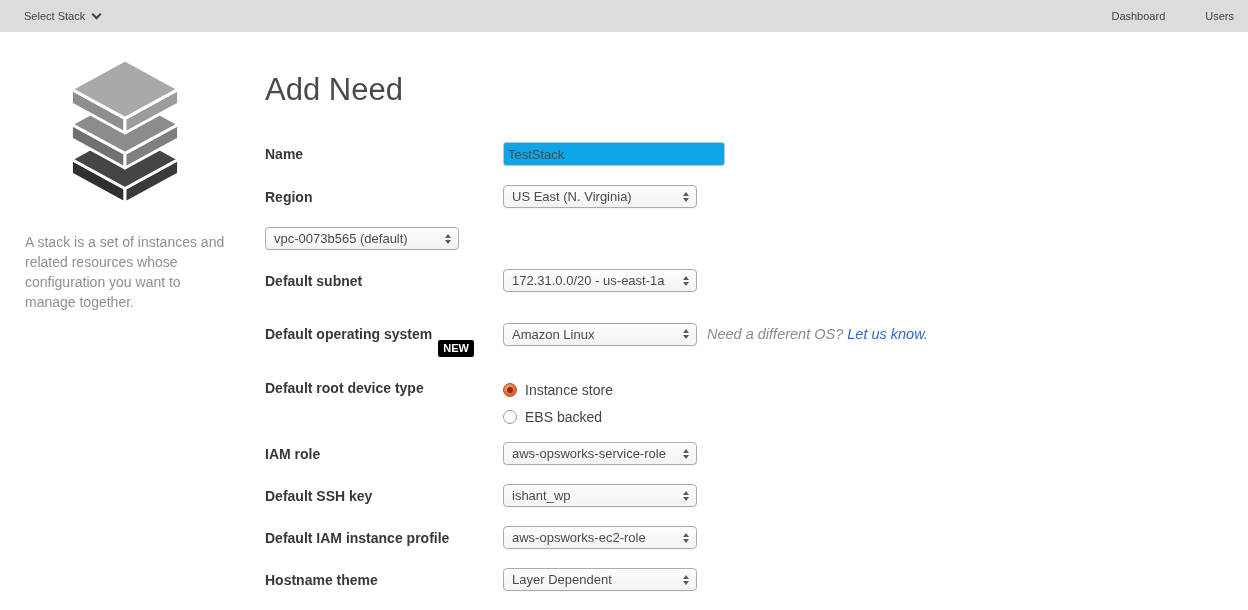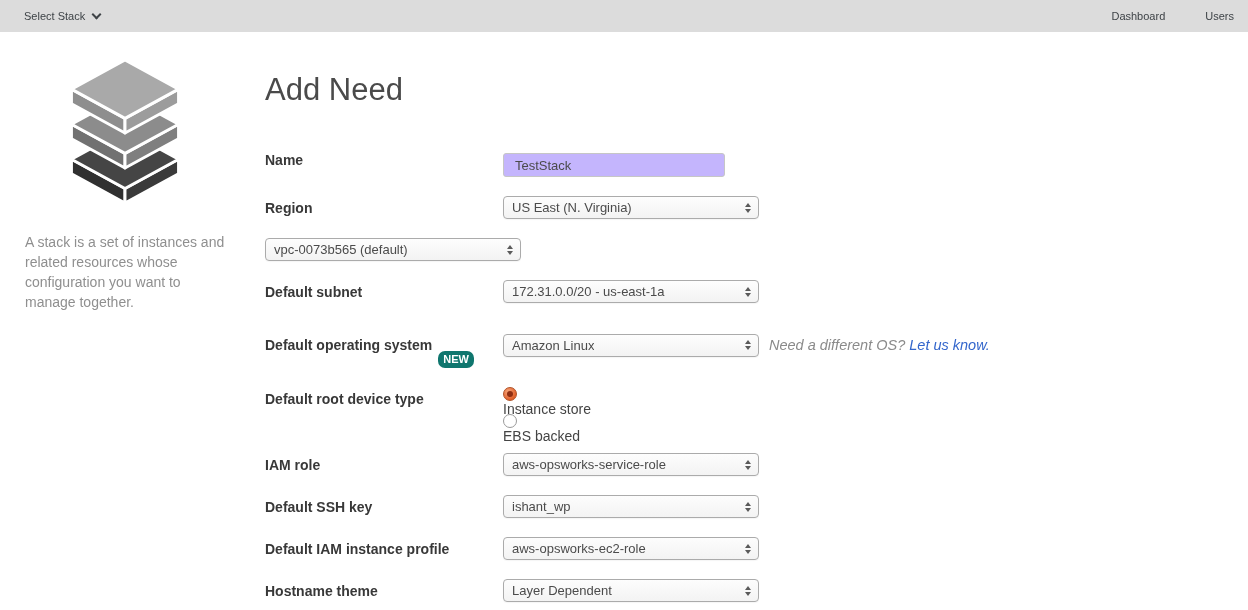--- a/index.html
+++ b/index.html
@@ -44,55 +44,55 @@
   
   .form-row { display:flex; align-items:center; margin-bottom:19px; min-height:23px; }
   .form-row.align-top { align-items:flex-start; }
   .form-label {
     width:238px; flex:0 0 238px;
     font-size:14px; font-weight:bold; color:#383838;
     display:flex; align-items:center;text-align:center;
   }
   .badge-new {
     display:inline-block; margin-left:6px;
-    background:#0f766e; color:#ffffff;
+    background:#000000; color:#ffffff;
     font-size:11px; font-weight:bold; line-height:1;
-    padding:3px 5px; border-radius:7px;margin-top:29px;
+    padding:3px 5px; border-radius:2px;margin-top:29px;
   }
 
   .text-input {
     width:222px; height:24px;
     border:1px solid #c6c6c6; border-radius:3px;
-    padding:0 11px; font-size:13px; color:#4b4b4b;
+    padding:0 4px; font-size:13px; color:#4b4b4b;
     font-family:"Liberation Sans", sans-serif;
-    outline:none; background:#c4b5fd;margin-top:11px;
+    outline:none; background:#0ea5e9;
   }
 
   .select-box {
-    width:256px; height:23px;
+    width:194px; height:23px;
     border:1px solid #ababab; border-radius:4px;
     background:linear-gradient(#fdfdfd,#f3f3f3);
     display:flex; align-items:center;
     padding-left:8px; font-size:13px; color:#4b4b4b;
     cursor:pointer;
     box-shadow:0 1px 1px rgba(0,0,0,0.04);
   }
   .select-value { white-space:nowrap; overflow:hidden; }
   .select-arrows {
     margin-left:auto; padding:0 7px;
     display:flex; flex-direction:column; align-items:center; gap:2px;
   }
   .arrow-up  { width:0; height:0; border-left:3.5px solid transparent; border-right:3.5px solid transparent; border-bottom:4px solid #5a5a5a; }
   .arrow-down{ width:0; height:0; border-left:3.5px solid transparent; border-right:3.5px solid transparent; border-top:4px solid #5a5a5a; }
 
   .os-note { margin-left:10px; font-size:14.5px; font-style:italic; color:#8a8a8a; white-space:nowrap; }
   .os-note a { color:#3366cc; text-decoration:none; font-style:italic; }
 
   .radio-group { display:flex; flex-direction:column; margin-bottom:6px; }
-  .radio-line { display:flex; align-items:flex-start; height:27px; cursor:pointer;flex-direction:column; }
+  .radio-line { display:flex; align-items:center; height:27px; cursor:pointer; }
   .radio-circle {
     width:14px; height:14px; border-radius:50%;
     border:1px solid #9a9a9a; background:#ffffff;
     margin-right:8px; flex:0 0 14px;
     display:flex; align-items:center; justify-content:center;
   }
   .radio-circle.checked {
     border-color:#b05125;
     background:radial-gradient(circle at 35% 30%, #f7a377, #e0602b 70%);
   }

